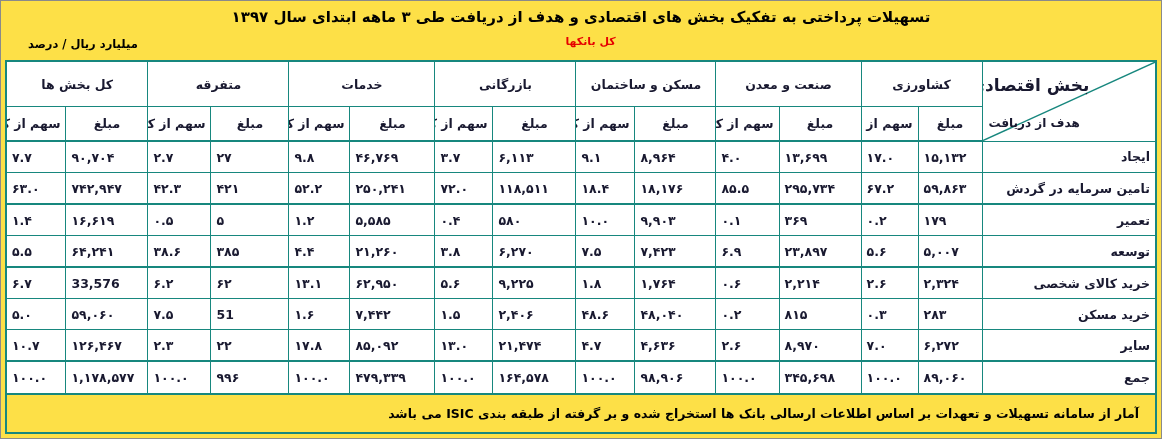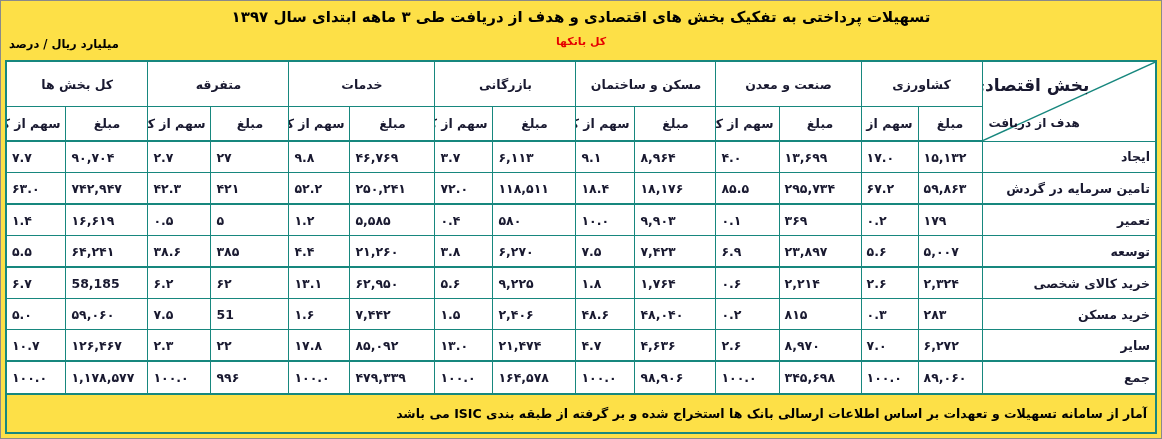--- a/index.html
+++ b/index.html
@@ -13,21 +13,21 @@
     color:#191930;
     direction:rtl;
     overflow:hidden;
   }
   .title-row{
     height:32px;
     display:flex;align-items:center;justify-content:center;
     font-size:15px;font-weight:bold;color:#000;
   }
   .band{
-    position:relative;height:27px;
+    position:relative;height:27px;margin-left:19px;
   }
   .subtitle{
     position:absolute;left:0;right:0;top:2px;
     text-align:center;font-size:11px;font-weight:bold;color:#e60000;
   }
   .unit-label{
     position:absolute;left:8px;top:4px;
     font-size:11.5px;font-weight:bold;color:#000;
     direction:rtl;
   }
@@ -69,21 +69,21 @@
     font-size:12px;font-weight:bold;
   }
   .footer-box{
     box-sizing:border-box;
     margin-right:4px;
     width:1152px;
     height:39px;
     border:2px solid #17877e;
     border-top:none;
     display:flex;align-items:center;
-    padding:0 8px;
+    padding:0 16px;
     font-size:12.5px;font-weight:bold;color:#000;
   }
 </style>
 </head>
 <body>
 
 <div class="page">
 
   <div class="title-row">تسهیلات پرداختی به تفکیک بخش های اقتصادی و هدف از دریافت طی ۳ ماهه ابتدای سال ۱۳۹۷</div>
 
@@ -220,21 +220,21 @@
           <td class="amount">۲,۲۱۴</td>
           <td class="share">۰.۶</td>
           <td class="amount">۱,۷۶۴</td>
           <td class="share">۱.۸</td>
           <td class="amount">۹,۲۲۵</td>
           <td class="share">۵.۶</td>
           <td class="amount">۶۲,۹۵۰</td>
           <td class="share">۱۳.۱</td>
           <td class="amount">۶۲</td>
           <td class="share">۶.۲</td>
-          <td class="amount">58,185</td>
+          <td class="amount">33,576</td>
           <td class="share">۶.۷</td>
         </tr>
         <tr>
           <td class="row-label">خرید مسکن</td>
           <td class="amount">۲۸۳</td>
           <td class="share">۰.۳</td>
           <td class="amount">۸۱۵</td>
           <td class="share">۰.۲</td>
           <td class="amount">۴۸,۰۴۰</td>
           <td class="share">۴۸.۶</td>

